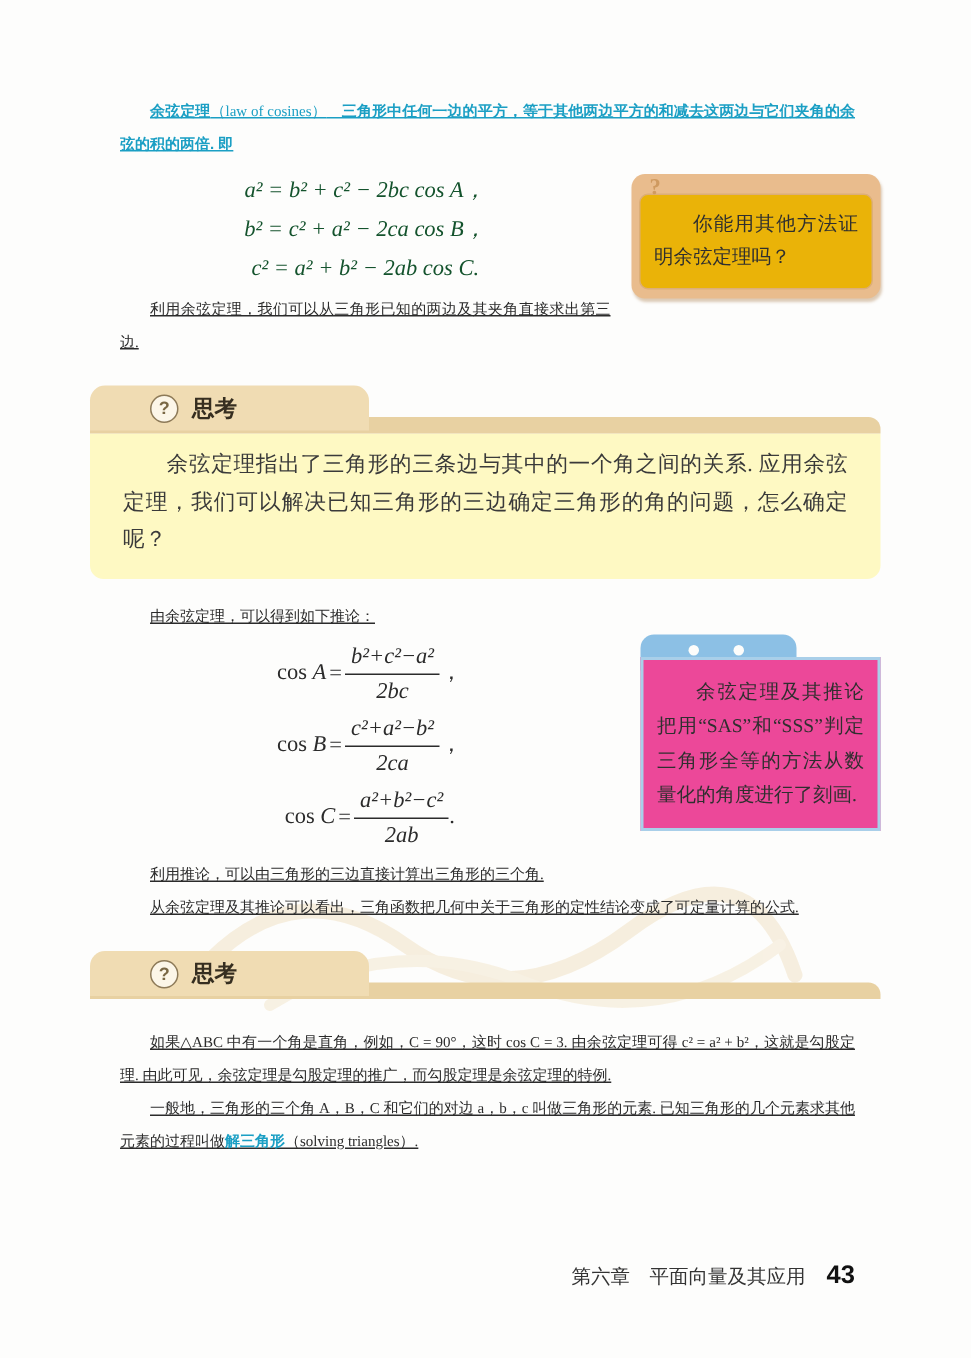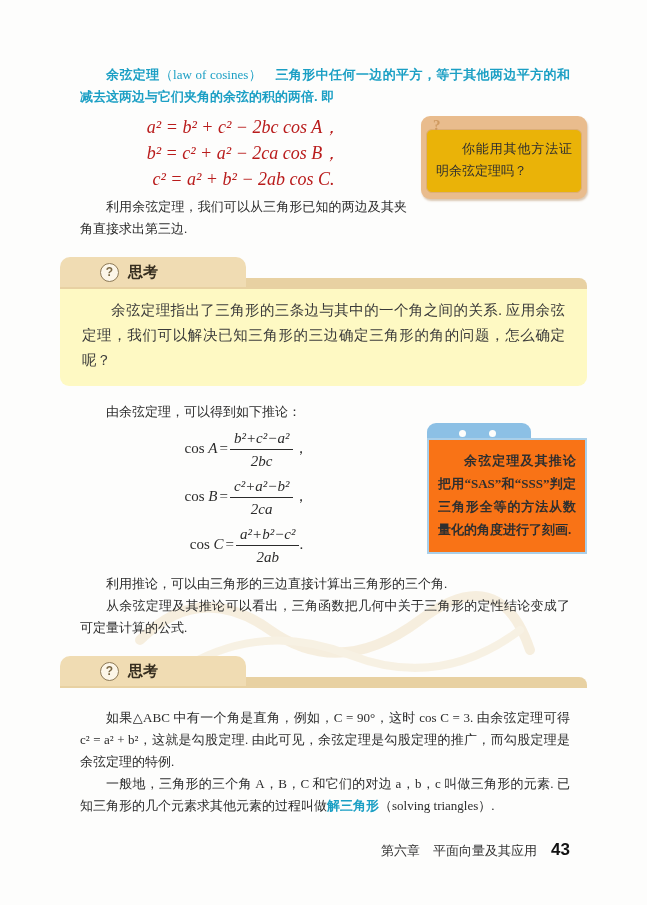--- a/index.html
+++ b/index.html
@@ -7,31 +7,31 @@
     width:647px; height:905px;
     background:#fdfdfc;
     font-family:"Liberation Serif","DejaVu Serif",serif;
     color:#2b2b2b;
     position:relative;
     overflow:hidden;
   }
   .page { position:absolute; left:60px; top:64px; width:527px; }
 
   
-  .para { font-size:13px; line-height:22px; text-indent:2em; margin:0 17px 0 20px; text-align:justify; }
+  .para { font-size:10px; line-height:22px; text-indent:2em; margin:0 17px 0 20px; text-align:justify;text-decoration:underline; }
 
   
   .definition { color:#1b9fc4; }
   .definition .term { font-family:"Liberation Sans","DejaVu Sans",sans-serif; font-weight:bold; }
   .definition .statement { font-family:"Liberation Sans","DejaVu Sans",sans-serif; font-weight:bold; }
 
   
   .equations { margin:6px 17px 4px 20px; text-align:center; }
   .equations .eq {
-    color:#b91c1c; font-style:italic; font-size:18px; line-height:26px;
+    color:#14532d; font-style:italic; font-size:15px; line-height:26px;
     font-family:"Liberation Serif","DejaVu Serif",serif;
   }
 
   
   .note-orange {
     float:right; width:156px; margin:8px 0 8px 14px;
     background:#e9bc8d; border-radius:9px;
     padding:13px 5px 6px 5px; position:relative;
     box-shadow:1px 2px 2px rgba(180,140,95,.45);
   }
@@ -50,23 +50,23 @@
   .note-blue .clip {
     position:absolute; top:0; left:0; width:104px; height:24px;
     background:#8cc0e5; border-radius:9px 9px 0 0;
   }
   .note-blue .clip .dot {
     position:absolute; top:7px; width:7px; height:7px; border-radius:50%; background:#fdfdfb;
   }
   .note-blue .clip .dot.d1 { left:32px; }
   .note-blue .clip .dot.d2 { left:62px; }
   .note-blue .body {
-    position:relative; background:#f97316; border:2px solid #a9cfe9;
+    position:relative; background:#ec4899; border:2px solid #a9cfe9;
     padding:9px 9px 11px; font-size:13px; line-height:23px;
-    text-indent:2em; color:#2f2f2f; text-align:justify;font-weight:bold;
+    text-indent:2em; color:#2f2f2f; text-align:justify;
   }
 
   
   .think { clear:both; margin:17px 0 0 0; position:relative; }
   .think-tab {
     position:relative; z-index:2; width:186px; height:30px;
     background:#f0dcb3; border-radius:10px 10px 0 0;
     display:flex; align-items:center;
   }
   .think-tab .q-icon {

